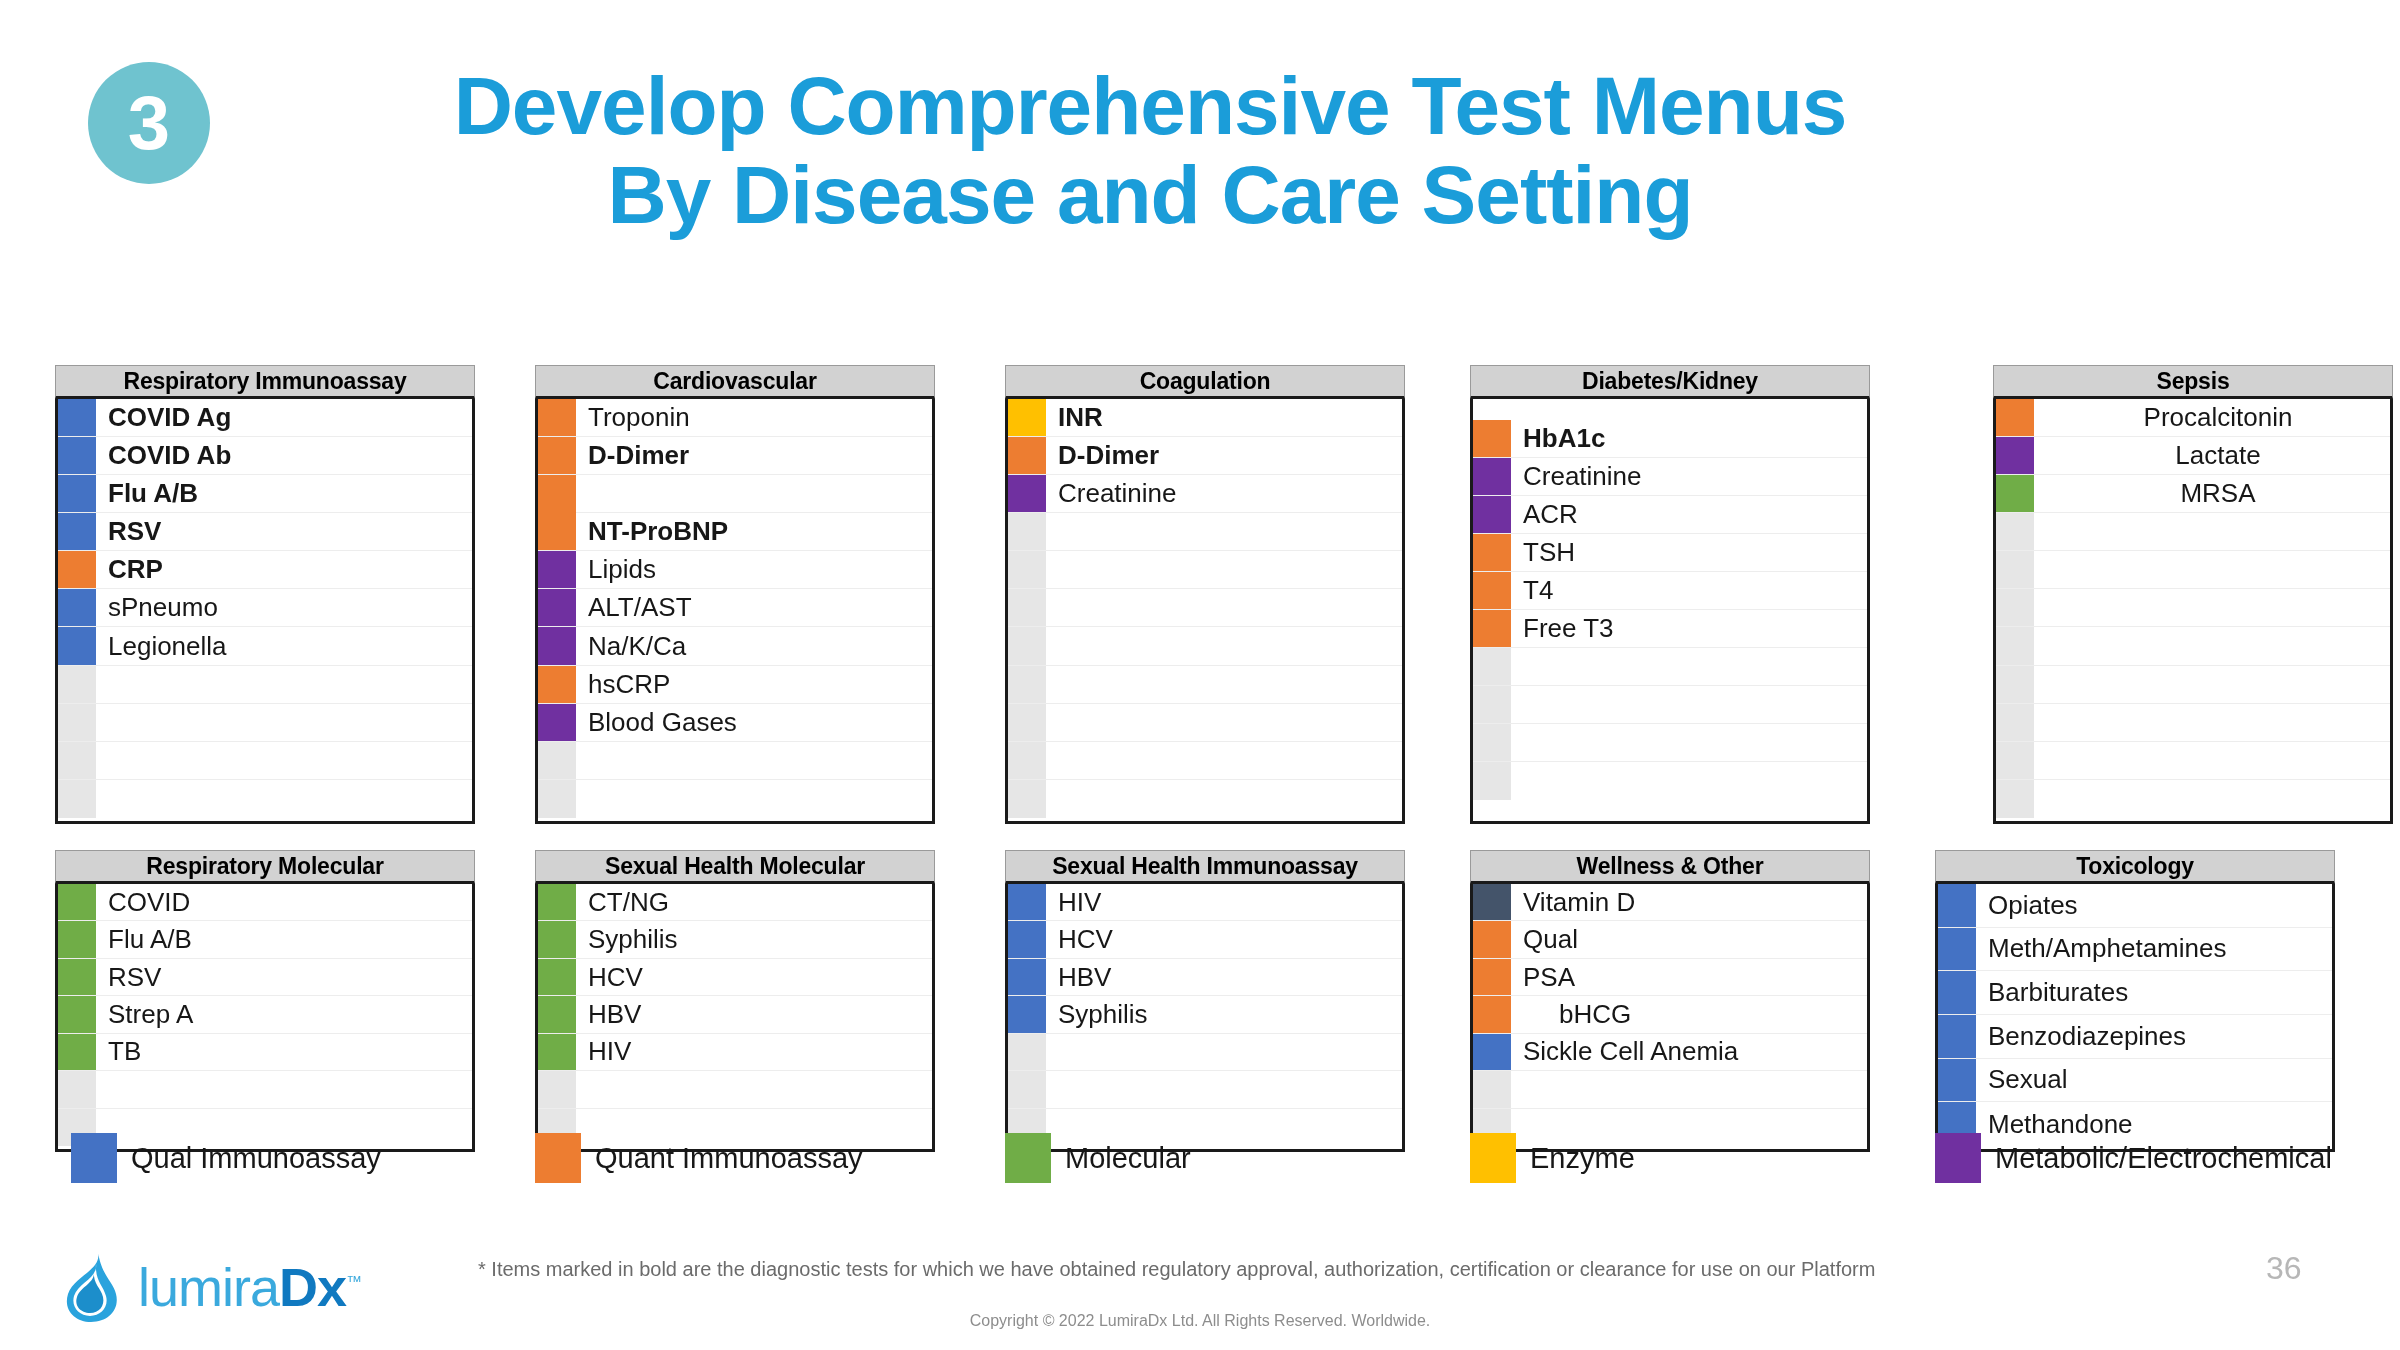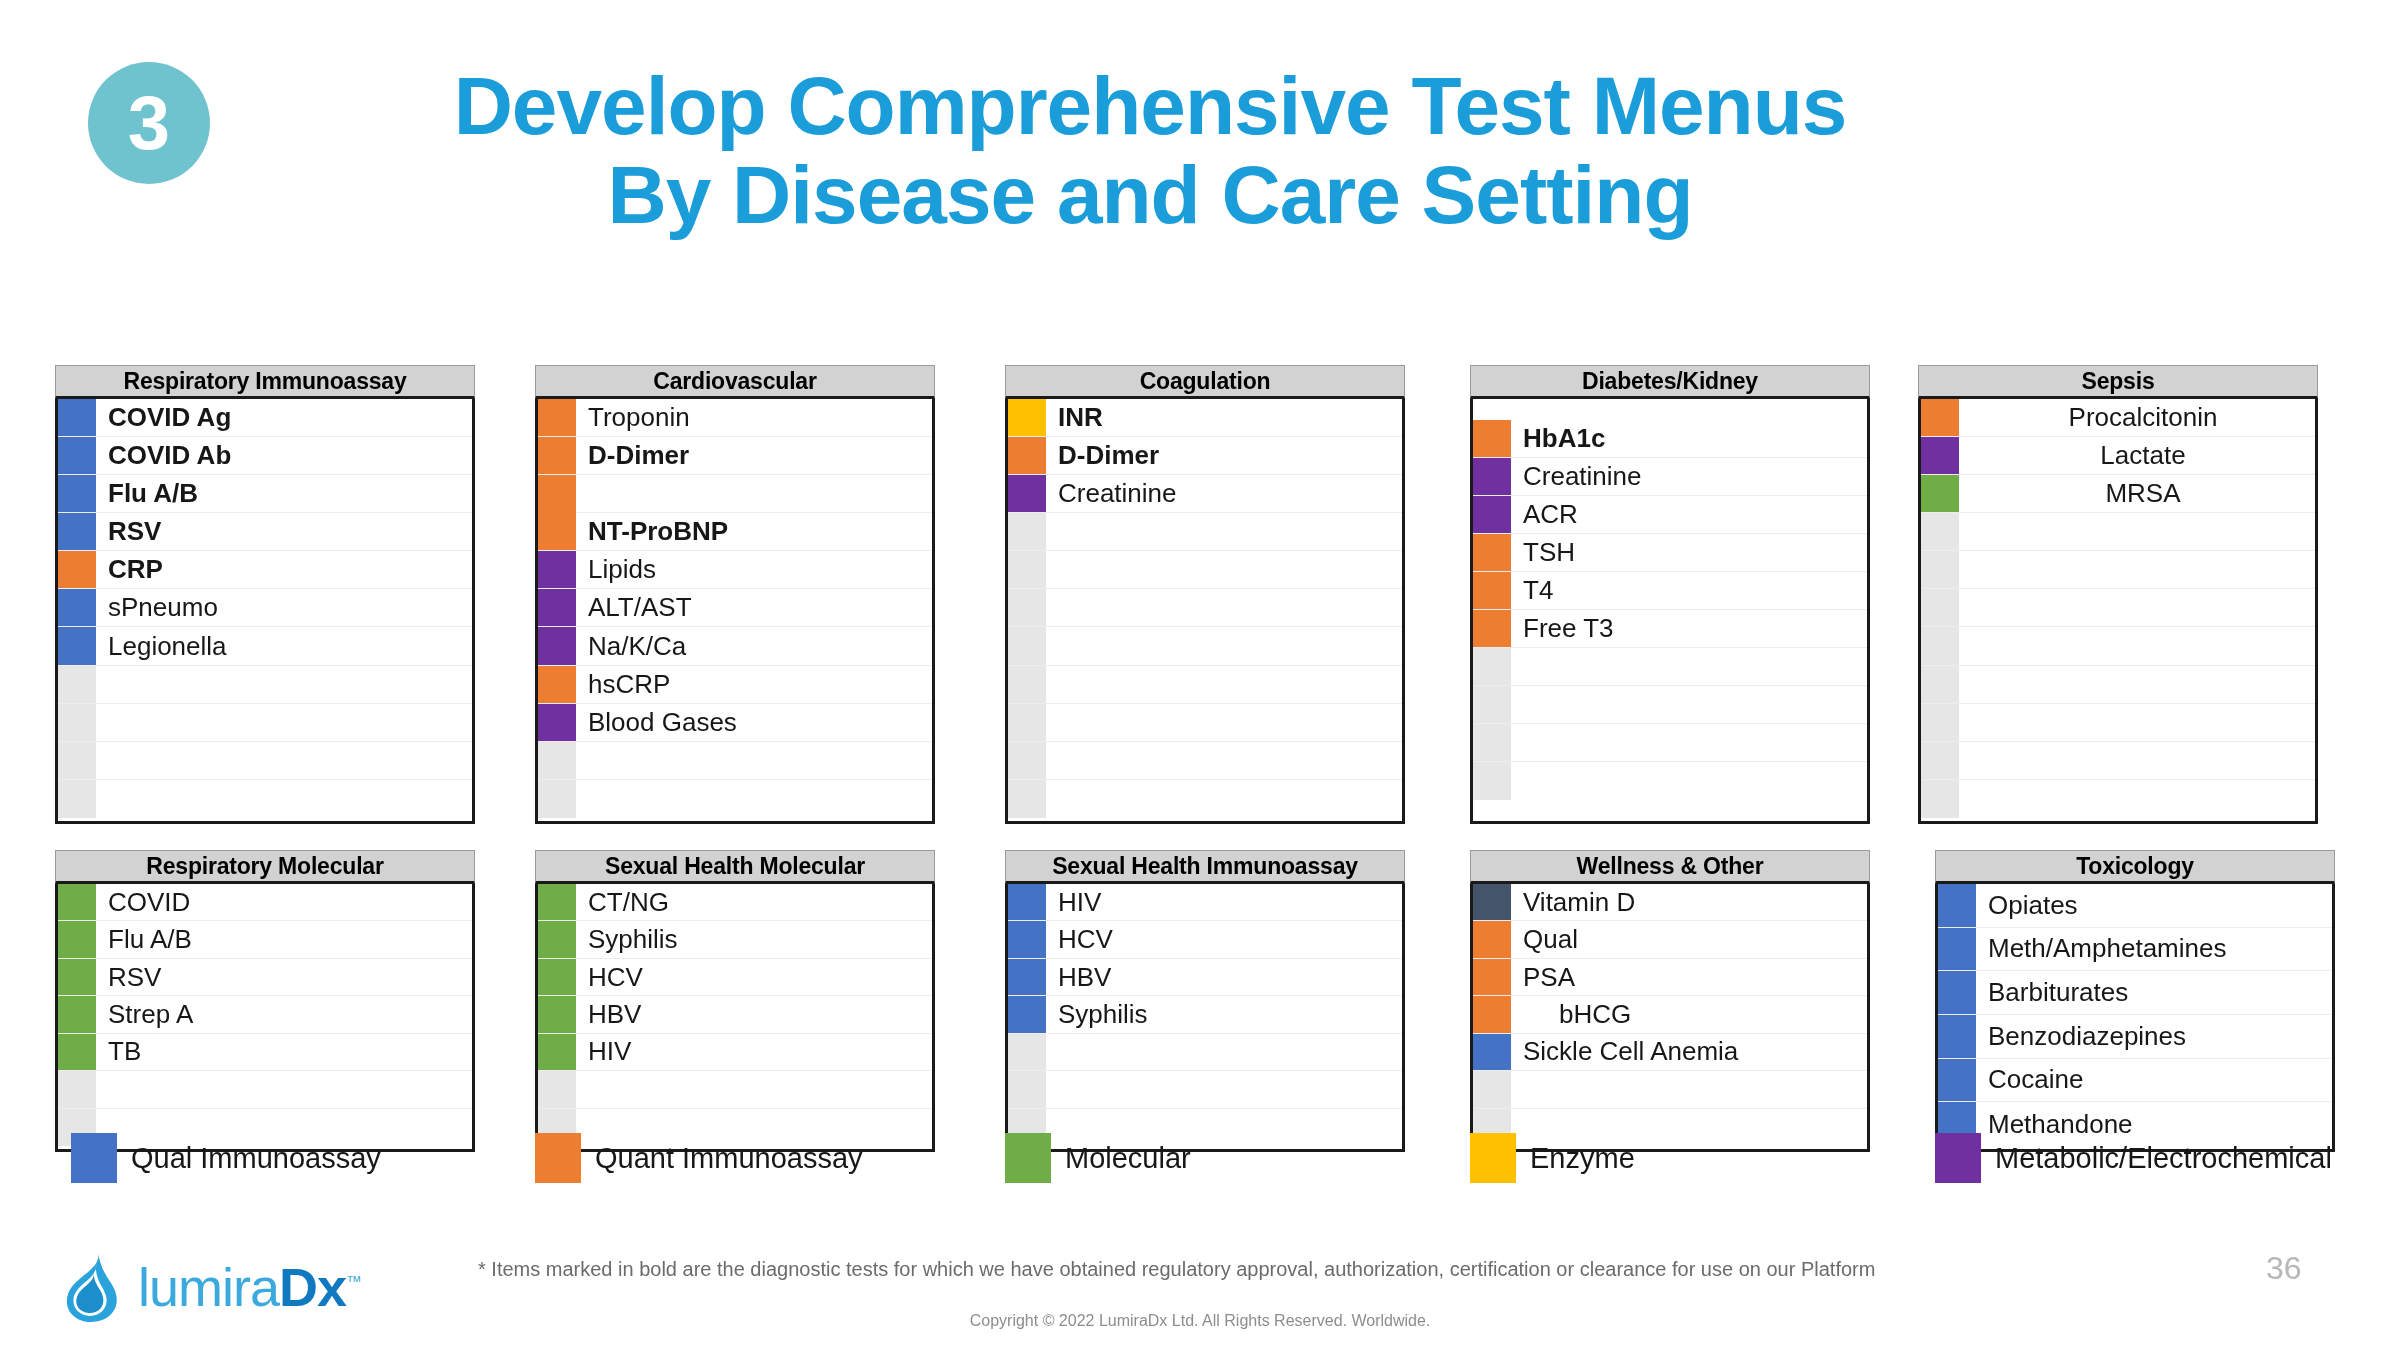--- a/index.html
+++ b/index.html
@@ -315,21 +315,21 @@
         <div class="row" style="height: 38.0909px;">
           <div class="swatch" style="background: rgb(230, 230, 230);"></div>
           <div class="cell"></div>
         </div>
         <div class="row" style="height: 38.0909px;">
           <div class="swatch" style="background: rgb(230, 230, 230);"></div>
           <div class="cell"></div>
         </div>
       </div>
     </div>
-    <div class="tbl" style="left: 1918px; top: 345px; width: 400px;">
+    <div class="tbl" style="left: 1993px; top: 345px; width: 400px;">
       <div class="tbl-head">Sepsis</div>
       <div class="tbl-body" style="height: 425px; text-align: center;">
         <div class="row" style="height: 38.0909px;">
           <div class="swatch" style="background: rgb(237, 125, 49);"></div>
           <div class="cell">Procalcitonin</div>
         </div>
         <div class="row" style="height: 38.0909px;">
           <div class="swatch" style="background: rgb(112, 48, 160);"></div>
           <div class="cell">Lactate</div>
         </div>
@@ -517,21 +517,21 @@
         <div class="row" style="height: 43.6667px;">
           <div class="swatch" style="background: rgb(68, 114, 196);"></div>
           <div class="cell">Barbiturates</div>
         </div>
         <div class="row" style="height: 43.6667px;">
           <div class="swatch" style="background: rgb(68, 114, 196);"></div>
           <div class="cell">Benzodiazepines</div>
         </div>
         <div class="row" style="height: 43.6667px;">
           <div class="swatch" style="background: rgb(68, 114, 196);"></div>
-          <div class="cell">Cocaine</div>
+          <div class="cell">Sexual</div>
         </div>
         <div class="row" style="height: 43.6667px;">
           <div class="swatch" style="background: rgb(68, 114, 196);"></div>
           <div class="cell">Methandone</div>
         </div>
       </div>
     </div>
   </div>
 
 <div id="legend">

